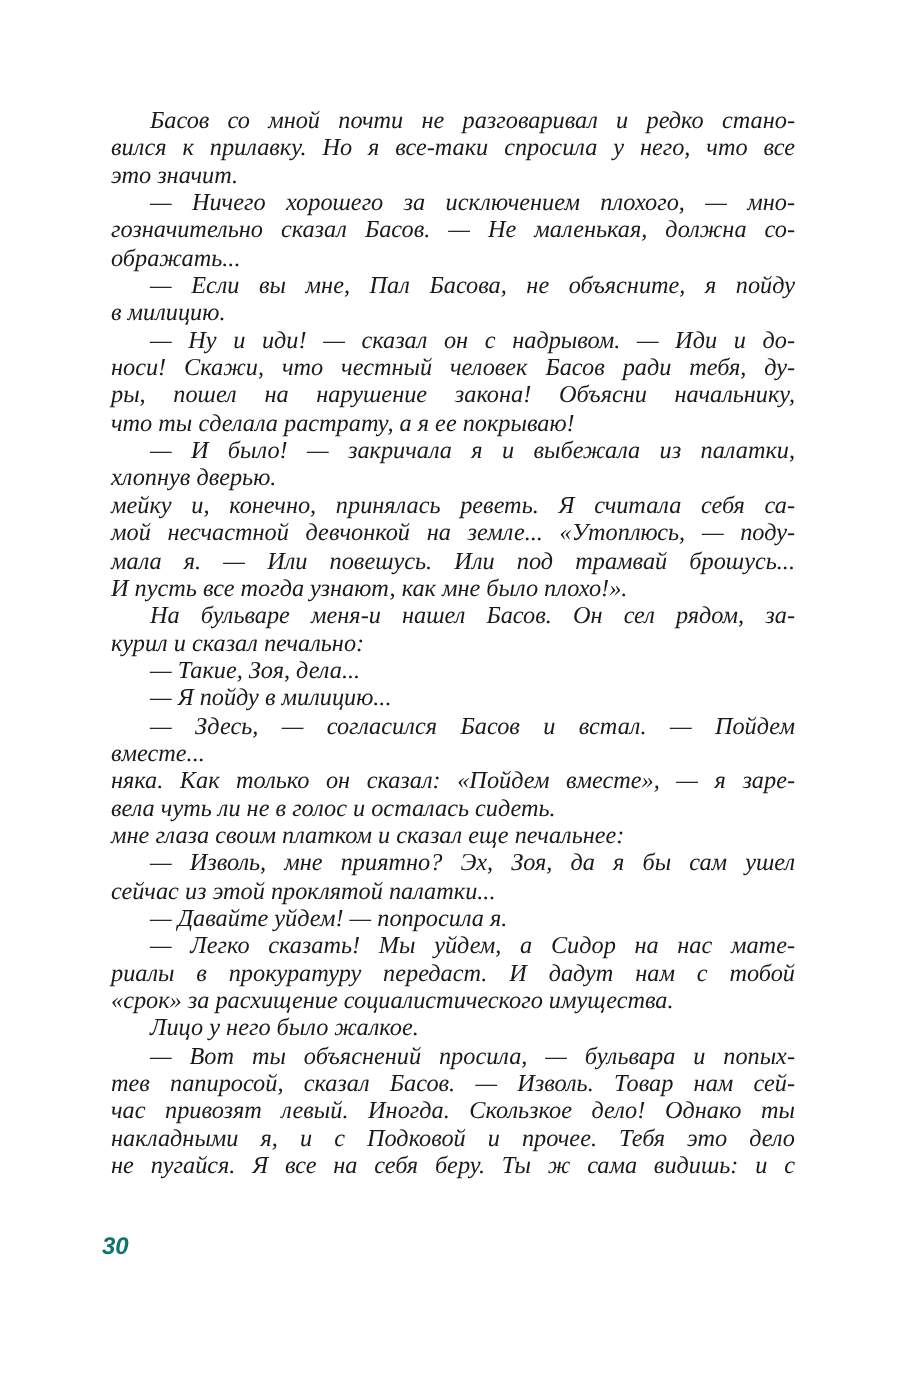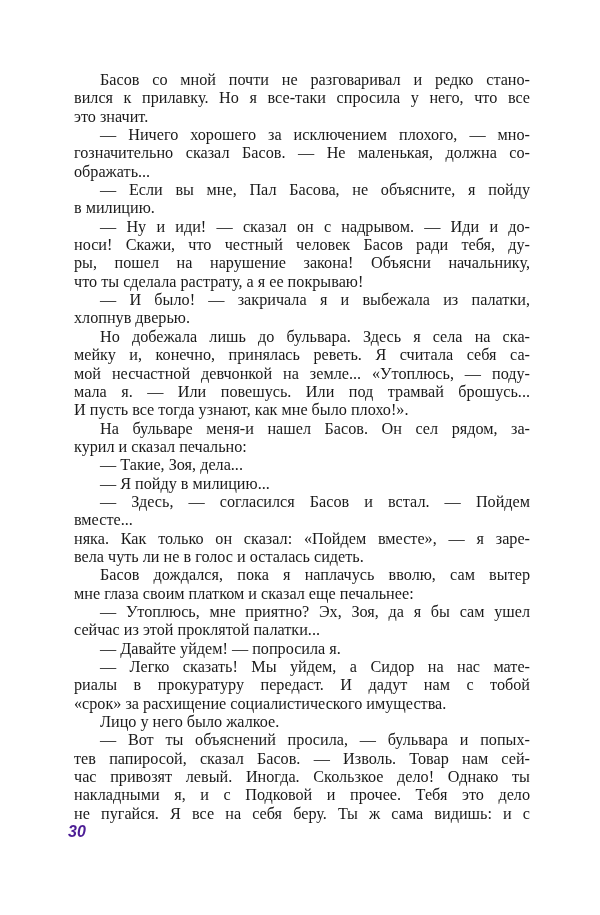--- a/index.html
+++ b/index.html
@@ -6,75 +6,74 @@
   body { width: 600px; height: 915px; position: relative; overflow: hidden; }
   .page {
     position: absolute;
     left: 74px;
     top: 71px;
     width: 456px;
     font-family: "Liberation Serif", "DejaVu Serif", serif;
     font-size: 16.2px;
     line-height: 18.35px;
     color: #1a1a1a;
+    font-style: italic;
   }
   .line {
     display: block;
     white-space: nowrap;
     text-align: justify;
     text-align-last: justify;
     height: 18.35px;
   }
   .line.last { text-align-last: left; }
   .line.indent { padding-left: 26px; }
   .page-number {
     position: absolute;
     left: 68px;
     top: 823px;
     font-family: "Liberation Sans", "DejaVu Sans", sans-serif;
     font-weight: bold;
     font-style: italic;
     font-size: 16px;
-    color: #4c1d95;
+    color: #0f766e;
   }
 </style>
 </head>
 <body>
 
 <div class="page" id="page-body">
     <span class="line indent">Басов со мной почти не разговаривал и редко стано-</span>
     <span class="line">вился к прилавку. Но я все-таки спросила у него, что все</span>
     <span class="line last">это значит.</span>
     <span class="line indent">— Ничего хорошего за исключением плохого, — мно-</span>
     <span class="line">гозначительно сказал Басов. — Не маленькая, должна со-</span>
     <span class="line last">ображать...</span>
     <span class="line indent">— Если вы мне, Пал Басова, не объясните, я пойду</span>
     <span class="line last">в милицию.</span>
     <span class="line indent">— Ну и иди! — сказал он с надрывом. — Иди и до-</span>
     <span class="line">носи! Скажи, что честный человек Басов ради тебя, ду-</span>
     <span class="line">ры, пошел на нарушение закона! Объясни начальнику,</span>
     <span class="line last">что ты сделала растрату, а я ее покрываю!</span>
     <span class="line indent">— И было! — закричала я и выбежала из палатки,</span>
     <span class="line last">хлопнув дверью.</span>
-    <span class="line indent">Но добежала лишь до бульвара. Здесь я села на ска-</span>
     <span class="line">мейку и, конечно, принялась реветь. Я считала себя са-</span>
     <span class="line">мой несчастной девчонкой на земле... «Утоплюсь, — поду-</span>
     <span class="line">мала я. — Или повешусь. Или под трамвай брошусь...</span>
     <span class="line last">И пусть все тогда узнают, как мне было плохо!».</span>
     <span class="line indent">На бульваре меня-и нашел Басов. Он сел рядом, за-</span>
     <span class="line last">курил и сказал печально:</span>
     <span class="line indent last">— Такие, Зоя, дела...</span>
     <span class="line indent last">— Я пойду в милицию...</span>
     <span class="line indent">— Здесь, — согласился Басов и встал. — Пойдем</span>
     <span class="line last">вместе...</span>
     <span class="line">няка. Как только он сказал: «Пойдем вместе», — я заре-</span>
     <span class="line last">вела чуть ли не в голос и осталась сидеть.</span>
-    <span class="line indent">Басов дождался, пока я наплачусь вволю, сам вытер</span>
     <span class="line last">мне глаза своим платком и сказал еще печальнее:</span>
-    <span class="line indent">— Утоплюсь, мне приятно? Эх, Зоя, да я бы сам ушел</span>
+    <span class="line indent">— Изволь, мне приятно? Эх, Зоя, да я бы сам ушел</span>
     <span class="line last">сейчас из этой проклятой палатки...</span>
     <span class="line indent last">— Давайте уйдем! — попросила я.</span>
     <span class="line indent">— Легко сказать! Мы уйдем, а Сидор на нас мате-</span>
     <span class="line">риалы в прокуратуру передаст. И дадут нам с тобой</span>
     <span class="line last">«срок» за расхищение социалистического имущества.</span>
     <span class="line indent last">Лицо у него было жалкое.</span>
     <span class="line indent">— Вот ты объяснений просила, — бульвара и попых-</span>
     <span class="line">тев папиросой, сказал Басов. — Изволь. Товар нам сей-</span>
     <span class="line">час привозят левый. Иногда. Скользкое дело! Однако ты</span>
     <span class="line">накладными я, и с Подковой и прочее. Тебя это дело</span>

